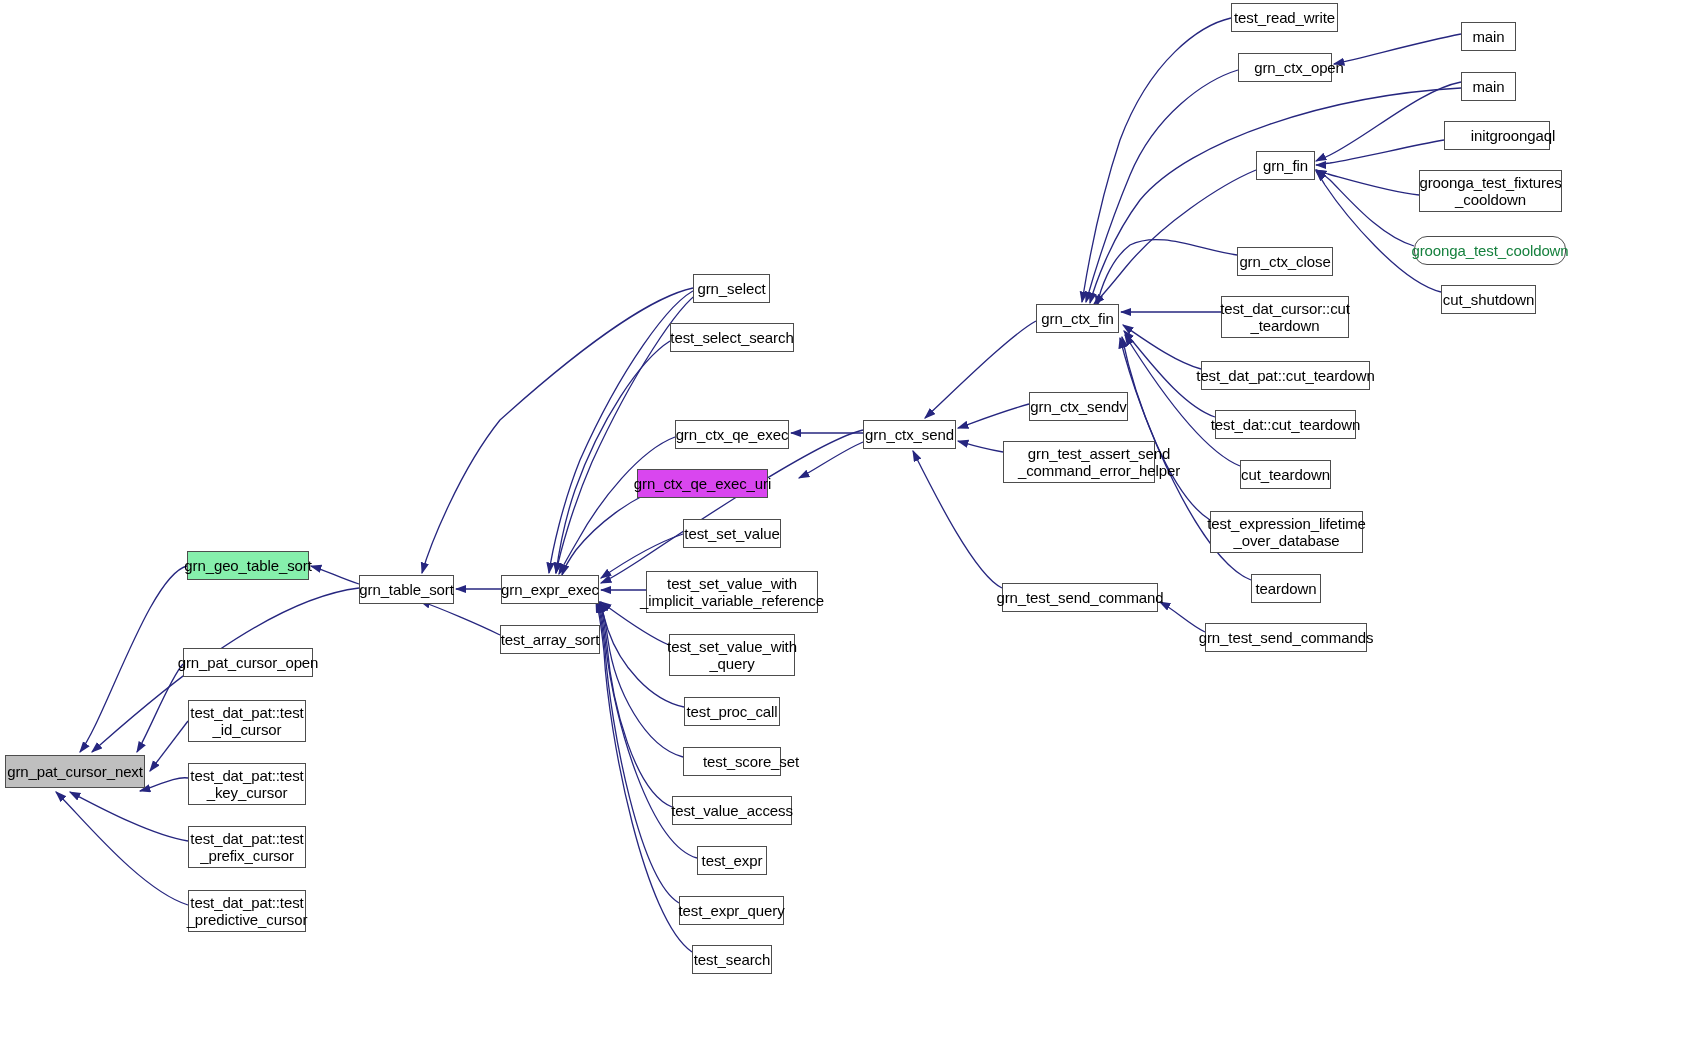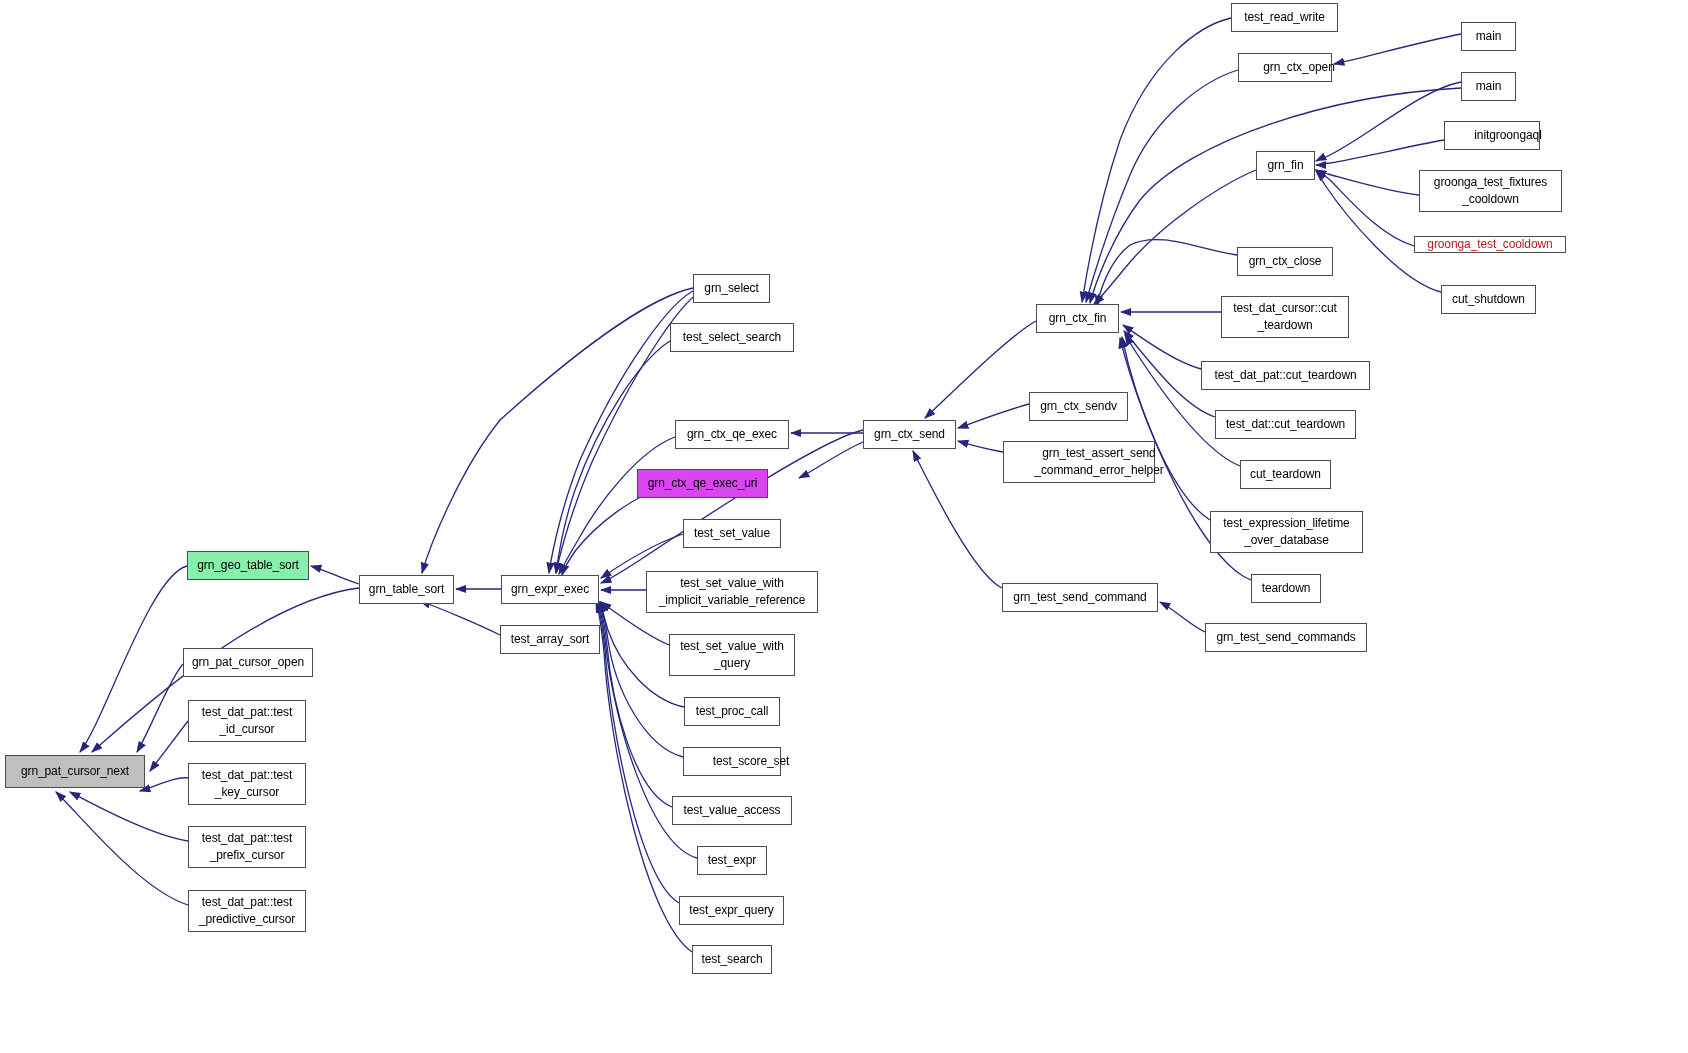--- a/index.html
+++ b/index.html
@@ -23,21 +23,21 @@
     width: 1688px;
     height: 1053px;
     pointer-events: none;
   }
   .node {
     position: absolute;
     box-sizing: border-box;
     border: 1px solid #4d4d4d;
     background: #ffffff;
     color: #000000;
-    font-size: 12px;
+    font-size: 15px;
     line-height: 17px;
     display: flex;
     align-items: center;
     justify-content: center;
     text-align: center;
     white-space: pre-line;
     letter-spacing: -0.1px;
     z-index: 2;
   }
   .node.highlight {
@@ -141,25 +141,25 @@
       <div class="node" style="left: 1029px; top: 392px; width: 99px; height: 29px; border-color: rgb(77, 77, 77); background: rgb(255, 255, 255); color: rgb(0, 0, 0);">grn_ctx_sendv</div>
       <div class="node" style="left: 1003px; top: 441px; width: 152px; height: 42px; border-color: rgb(77, 77, 77); background: rgb(255, 255, 255); color: rgb(0, 0, 0); padding-left: 40px;">grn_test_assert_send
 _command_error_helper</div>
       <div class="node" style="left: 1002px; top: 583px; width: 156px; height: 29px; border-color: rgb(77, 77, 77); background: rgb(255, 255, 255); color: rgb(0, 0, 0);">grn_test_send_command</div>
       <div class="node" style="left: 1205px; top: 623px; width: 162px; height: 29px; border-color: rgb(77, 77, 77); background: rgb(255, 255, 255); color: rgb(0, 0, 0);">grn_test_send_commands</div>
       <div class="node" style="left: 1036px; top: 304px; width: 83px; height: 29px; border-color: rgb(77, 77, 77); background: rgb(255, 255, 255); color: rgb(0, 0, 0);">grn_ctx_fin</div>
       <div class="node" style="left: 1231px; top: 3px; width: 107px; height: 29px; border-color: rgb(77, 77, 77); background: rgb(255, 255, 255); color: rgb(0, 0, 0);">test_read_write</div>
       <div class="node" style="left: 1238px; top: 53px; width: 94px; height: 29px; border-color: rgb(77, 77, 77); background: rgb(255, 255, 255); color: rgb(0, 0, 0); padding-left: 28px;">grn_ctx_open</div>
       <div class="node" style="left: 1461px; top: 22px; width: 55px; height: 29px; border-color: rgb(77, 77, 77); background: rgb(255, 255, 255); color: rgb(0, 0, 0);">main</div>
       <div class="node" style="left: 1461px; top: 72px; width: 55px; height: 29px; border-color: rgb(77, 77, 77); background: rgb(255, 255, 255); color: rgb(0, 0, 0);">main</div>
-      <div class="node" style="left: 1444px; top: 121px; width: 96px; height: 29px; border-color: rgb(77, 77, 77); background: rgb(255, 255, 255); color: rgb(0, 0, 0); padding-left: 32px;">initgroongaql</div>
+      <div class="node" style="left: 1444px; top: 121px; width: 106px; height: 29px; border-color: rgb(77, 77, 77); background: rgb(255, 255, 255); color: rgb(0, 0, 0); padding-left: 32px;">initgroongaql</div>
       <div class="node" style="left: 1256px; top: 151px; width: 59px; height: 29px; border-color: rgb(77, 77, 77); background: rgb(255, 255, 255); color: rgb(0, 0, 0);">grn_fin</div>
       <div class="node" style="left: 1419px; top: 170px; width: 143px; height: 42px; border-color: rgb(77, 77, 77); background: rgb(255, 255, 255); color: rgb(0, 0, 0);">groonga_test_fixtures
 _cooldown</div>
-      <div class="node" style="left: 1414px; top: 236px; width: 152px; height: 17px; border-color: rgb(77, 77, 77); background: rgb(255, 255, 255); color: #b91c1c;">groonga_test_cooldown</div>
+      <div class="node" style="left: 1414px; top: 236px; width: 152px; height: 29px; border-color: rgb(77, 77, 77); background: rgb(255, 255, 255); color: #15803d; border-radius: 13px;">groonga_test_cooldown</div>
       <div class="node" style="left: 1441px; top: 285px; width: 95px; height: 29px; border-color: rgb(77, 77, 77); background: rgb(255, 255, 255); color: rgb(0, 0, 0);">cut_shutdown</div>
       <div class="node" style="left: 1237px; top: 247px; width: 96px; height: 29px; border-color: rgb(77, 77, 77); background: rgb(255, 255, 255); color: rgb(0, 0, 0);">grn_ctx_close</div>
       <div class="node" style="left: 1221px; top: 296px; width: 128px; height: 42px; border-color: rgb(77, 77, 77); background: rgb(255, 255, 255); color: rgb(0, 0, 0);">test_dat_cursor::cut
 _teardown</div>
       <div class="node" style="left: 1201px; top: 361px; width: 169px; height: 29px; border-color: rgb(77, 77, 77); background: rgb(255, 255, 255); color: rgb(0, 0, 0);">test_dat_pat::cut_teardown</div>
       <div class="node" style="left: 1215px; top: 410px; width: 141px; height: 29px; border-color: rgb(77, 77, 77); background: rgb(255, 255, 255); color: rgb(0, 0, 0);">test_dat::cut_teardown</div>
       <div class="node" style="left: 1240px; top: 460px; width: 91px; height: 29px; border-color: rgb(77, 77, 77); background: rgb(255, 255, 255); color: rgb(0, 0, 0);">cut_teardown</div>
       <div class="node" style="left: 1210px; top: 511px; width: 153px; height: 42px; border-color: rgb(77, 77, 77); background: rgb(255, 255, 255); color: rgb(0, 0, 0);">test_expression_lifetime
 _over_database</div>
       <div class="node" style="left: 1251px; top: 574px; width: 70px; height: 29px; border-color: rgb(77, 77, 77); background: rgb(255, 255, 255); color: rgb(0, 0, 0);">teardown</div>

